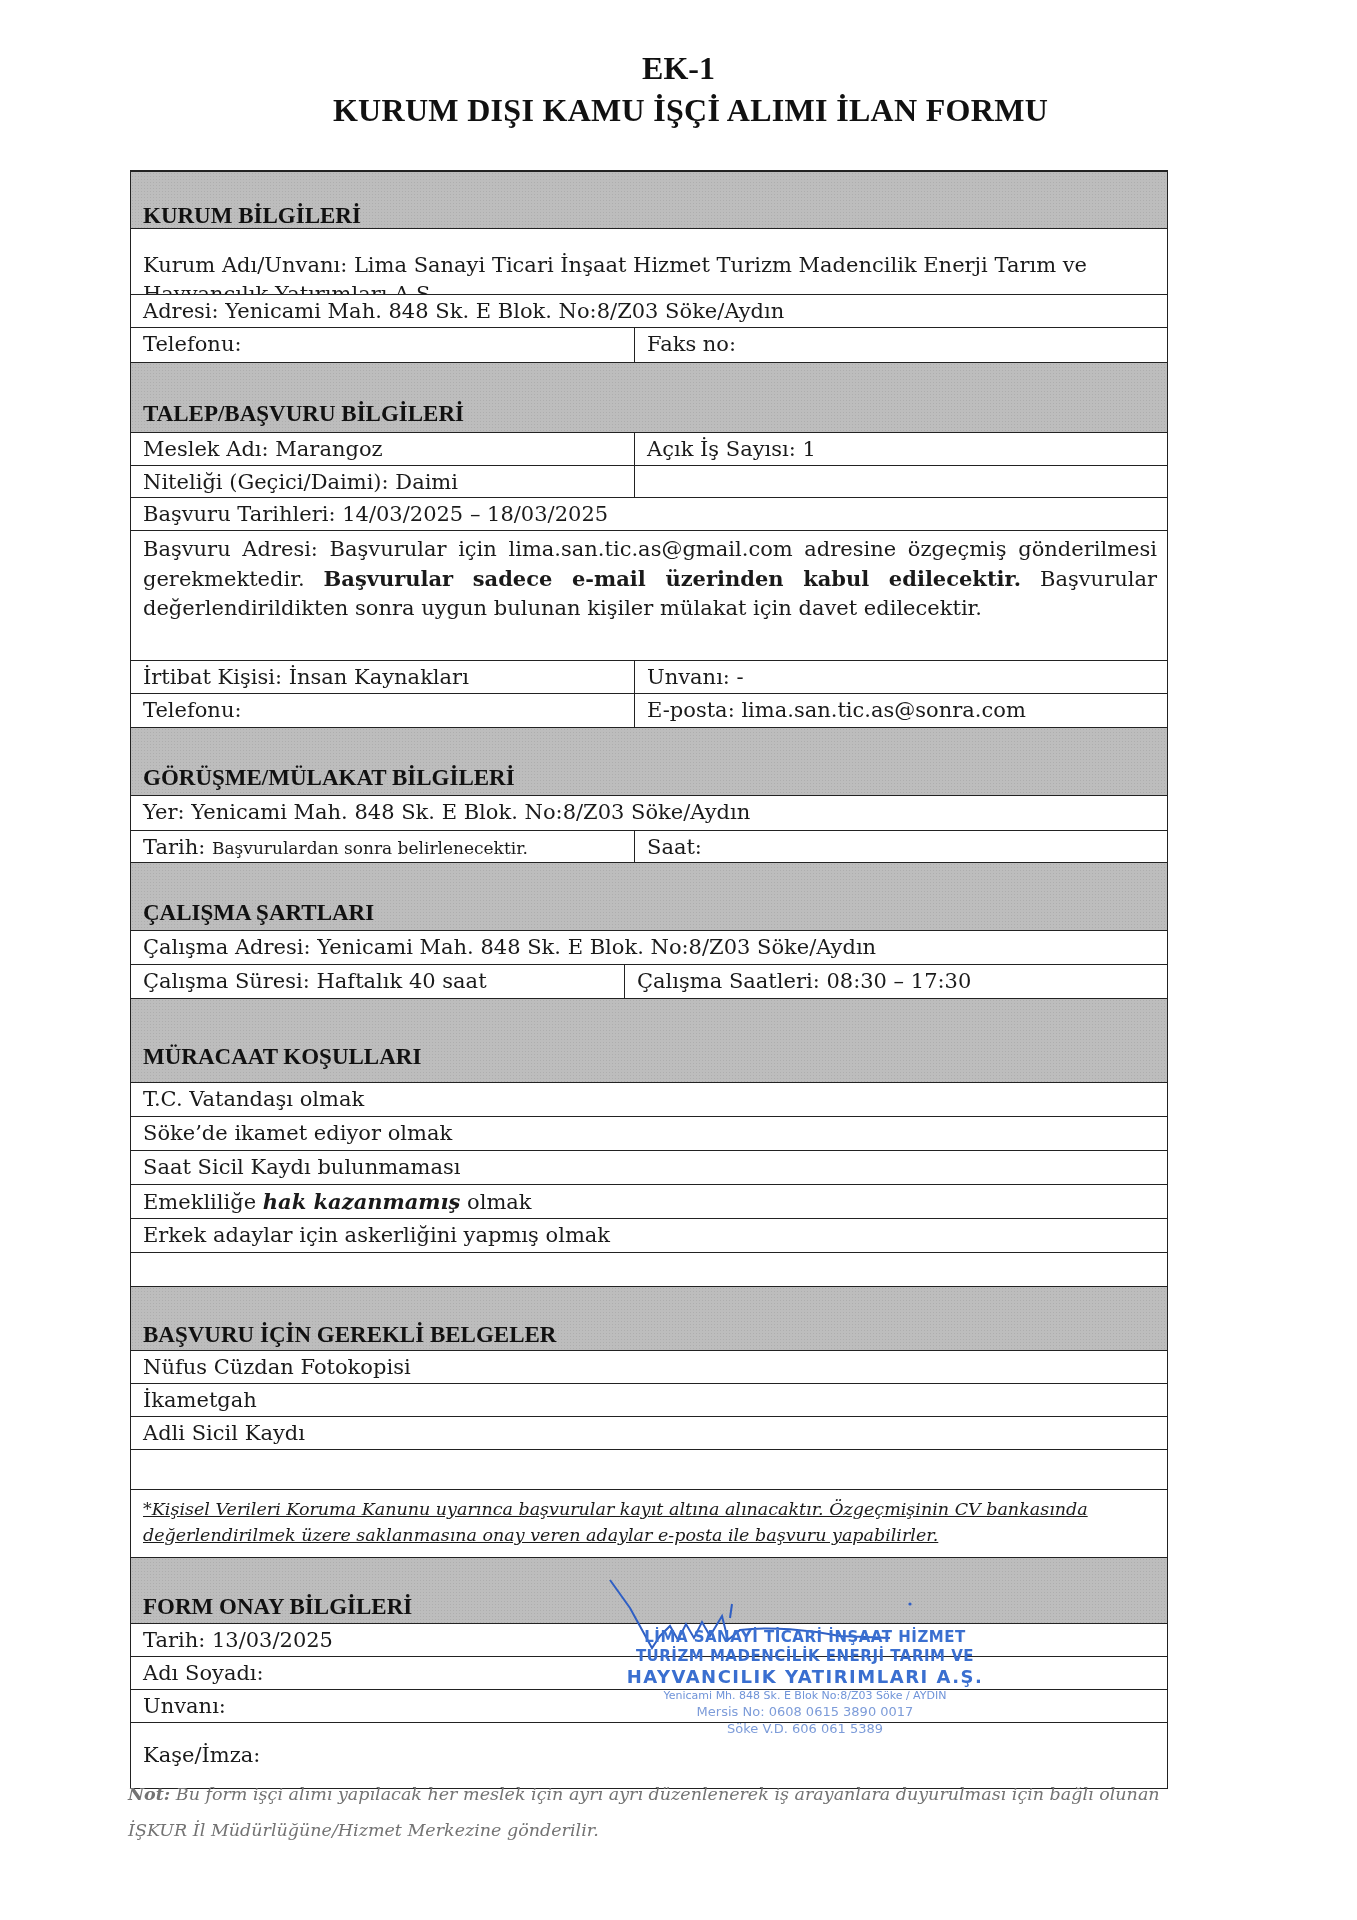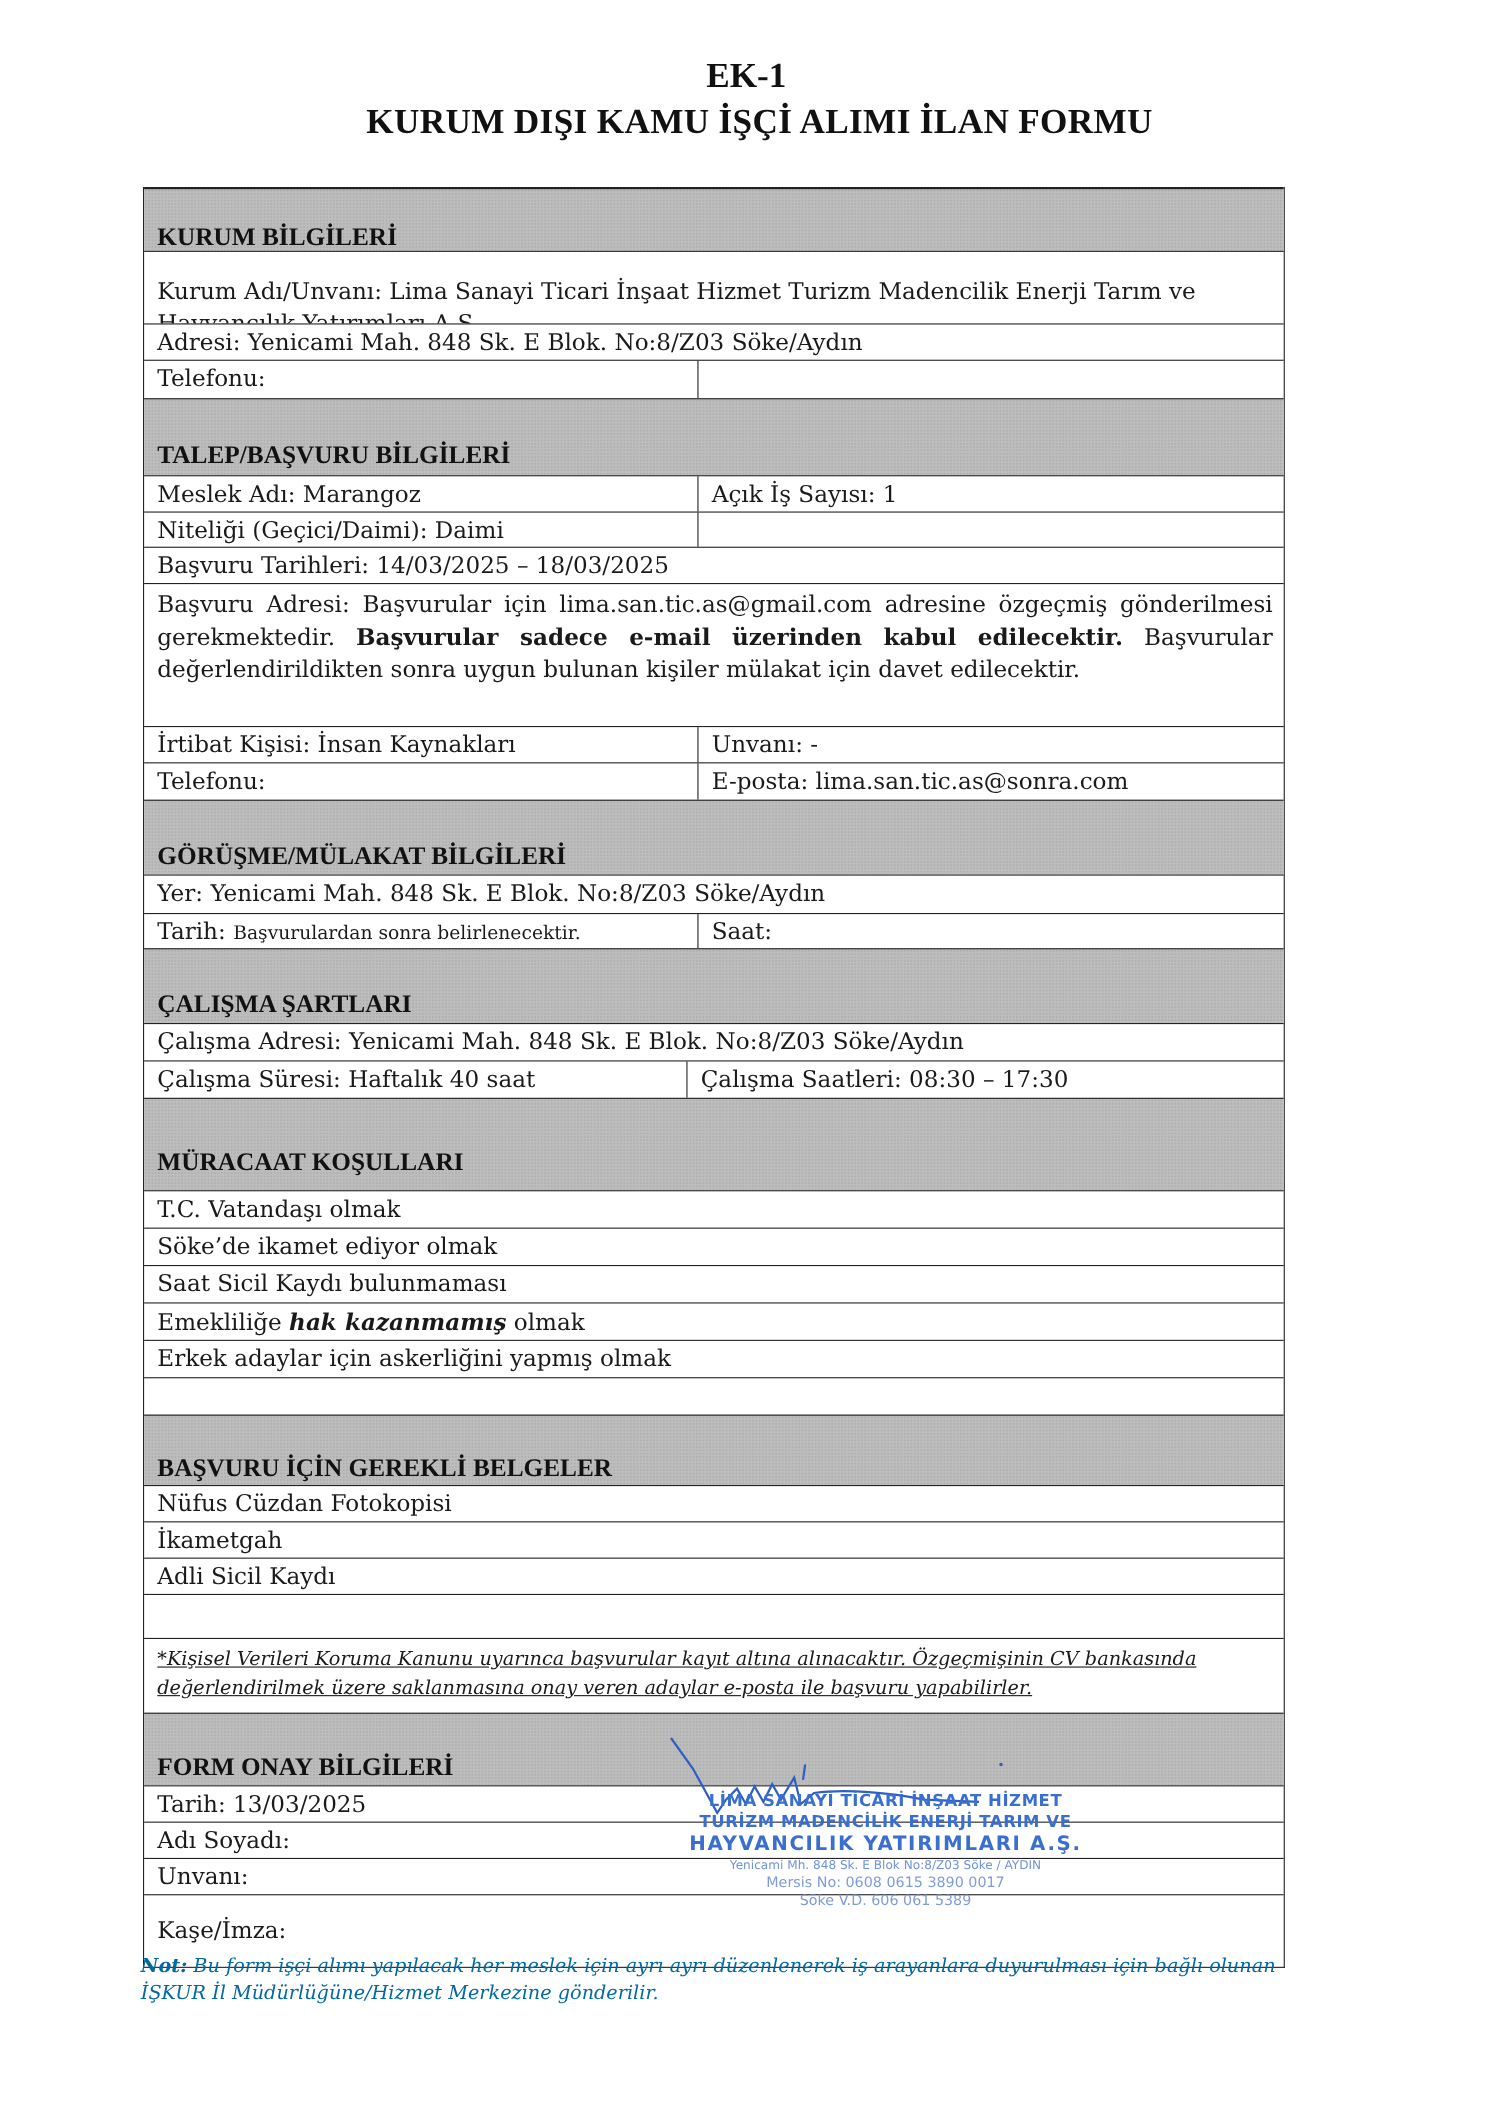--- a/index.html
+++ b/index.html
@@ -29,21 +29,21 @@
   .kvkk { font-style: italic; text-decoration: underline; font-size: 17.5px; line-height: 26px;
           padding: 6px 12px 4px 12px; white-space: normal; }
   .stamp { position: absolute; left: 595px; top: 1628px; width: 420px; text-align: center;
            color: #3a6fd0; font-family: "DejaVu Sans", "Liberation Sans", sans-serif; pointer-events: none; }
   .stamp .s1 { font-size: 15px; font-weight: bold; letter-spacing: 0.5px; line-height: 19px; }
   .stamp .s2 { font-size: 18px; font-weight: bold; letter-spacing: 1.5px; line-height: 22px; }
   .stamp .s3 { font-size: 11px; line-height: 15px; color: #6f93d8; }
   .stamp .s4 { font-size: 13px; line-height: 17px; color: #7d9cd9; }
   .sig { position: absolute; left: 590px; top: 1578px; width: 340px; height: 110px; pointer-events: none; }
   .note { position: absolute; left: 128px; top: 1776px; width: 1050px; font-style: italic;
-          font-size: 17.5px; line-height: 24px; color: #0369a1; }
+          font-size: 17.5px; line-height: 36px; color: #737373; }
   .note .lbl { font-weight: bold; }
 </style>
 </head>
 <body>
 
 <div class="title t1">EK-1</div>
 <div class="title t2">KURUM DIŞI KAMU İŞÇİ ALIMI İLAN FORMU</div>
 
 <div class="form">
 
@@ -51,20 +51,21 @@
     <span>KURUM BİLGİLERİ</span>
   </div>
   <div class="row" style="height:66px">
     <div class="cell full wrap" style="text-align:left;line-height:29px;padding-top:22px">Kurum Adı/Unvanı: Lima Sanayi Ticari İnşaat Hizmet Turizm Madencilik Enerji Tarım ve Hayvancılık Yatırımları A.Ş.</div>
   </div>
   <div class="row" style="height:33px">
     <div class="cell full">Adresi: Yenicami Mah. 848 Sk. E Blok. No:8/Z03 Söke/Aydın</div>
   </div>
   <div class="row" style="height:35px">
     <div class="cell left">Telefonu:</div>
+    <div class="cell right">Faks no:</div>
   </div>
 
   <div class="row hdr" style="height:70px">
     <span>TALEP/BAŞVURU BİLGİLERİ</span>
   </div>
   <div class="row" style="height:33px">
     <div class="cell left">Meslek Adı: Marangoz</div>
     <div class="cell right">Açık İş Sayısı: 1</div>
   </div>
   <div class="row" style="height:32px">

